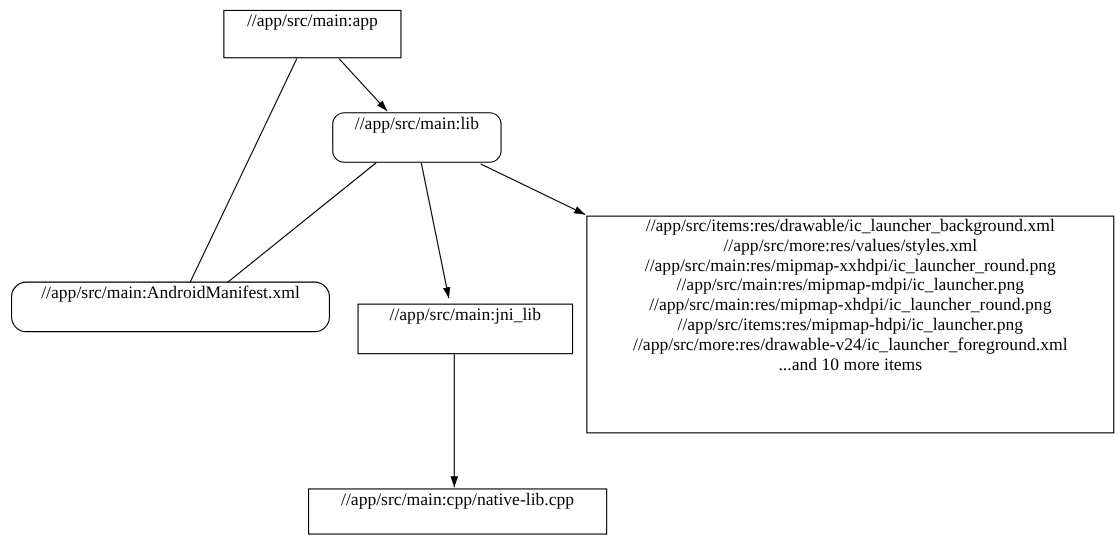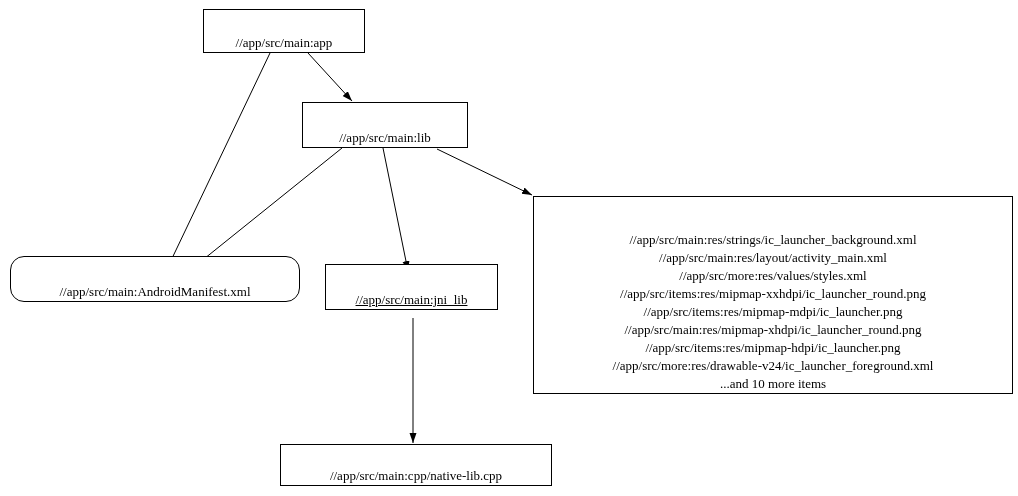--- a/index.html
+++ b/index.html
@@ -28,30 +28,30 @@
     stroke-width: 1;
   }
   .node {
     position: absolute;
     box-sizing: border-box;
     border: 1px solid #000000;
     background: #ffffff;
     display: flex;
     flex-direction: column;
     align-items: center;
-    justify-content: flex-end;
+    justify-content: flex-start;
     text-align: center;
-    font-size: 13px;
+    font-size: 16px;
     line-height: 19px;
     white-space: nowrap;
   }
   .node-app            { left: 203px; top: 9px;   width: 162px; height: 44px; }
-  .node-lib            { left: 302px; top: 102px; width: 166px; height: 46px; }
+  .node-lib            { left: 302px; top: 102px; width: 154px; height: 46px; border-radius: 11px; }
   .node-manifest       { left: 10px;  top: 256px; width: 290px; height: 46px; border-radius: 14px; }
-  .node-jni-lib        { left: 325px; top: 264px; width: 173px; height: 46px; text-decoration: underline; }
+  .node-jni-lib        { left: 325px; top: 276px; width: 196px; height: 46px; }
   .node-resources      { left: 533px; top: 196px; width: 480px; height: 198px; line-height: 18px; }
   .node-native-lib-cpp { left: 280px; top: 444px; width: 272px; height: 42px; }
 </style>
 </head>
 <body>
 
 <div class="canvas">
 
   <svg class="edge-layer" viewBox="0 0 1018 496" xmlns="http://www.w3.org/2000/svg">
     <defs>
@@ -77,25 +77,24 @@
 
   <div class="node node-manifest">
     <span>//app/src/main:AndroidManifest.xml</span>
   </div>
 
   <div class="node node-jni-lib">
     <span>//app/src/main:jni_lib</span>
   </div>
 
   <div class="node node-resources">
-    <div>//app/src/main:res/strings/ic_launcher_background.xml</div>
-    <div>//app/src/main:res/layout/activity_main.xml</div>
+    <div>//app/src/items:res/drawable/ic_launcher_background.xml</div>
     <div>//app/src/more:res/values/styles.xml</div>
-    <div>//app/src/items:res/mipmap-xxhdpi/ic_launcher_round.png</div>
-    <div>//app/src/items:res/mipmap-mdpi/ic_launcher.png</div>
+    <div>//app/src/main:res/mipmap-xxhdpi/ic_launcher_round.png</div>
+    <div>//app/src/main:res/mipmap-mdpi/ic_launcher.png</div>
     <div>//app/src/main:res/mipmap-xhdpi/ic_launcher_round.png</div>
     <div>//app/src/items:res/mipmap-hdpi/ic_launcher.png</div>
     <div>//app/src/more:res/drawable-v24/ic_launcher_foreground.xml</div>
     <div>...and 10 more items</div>
   </div>
 
   <div class="node node-native-lib-cpp">
     <span>//app/src/main:cpp/native-lib.cpp</span>
   </div>
 

